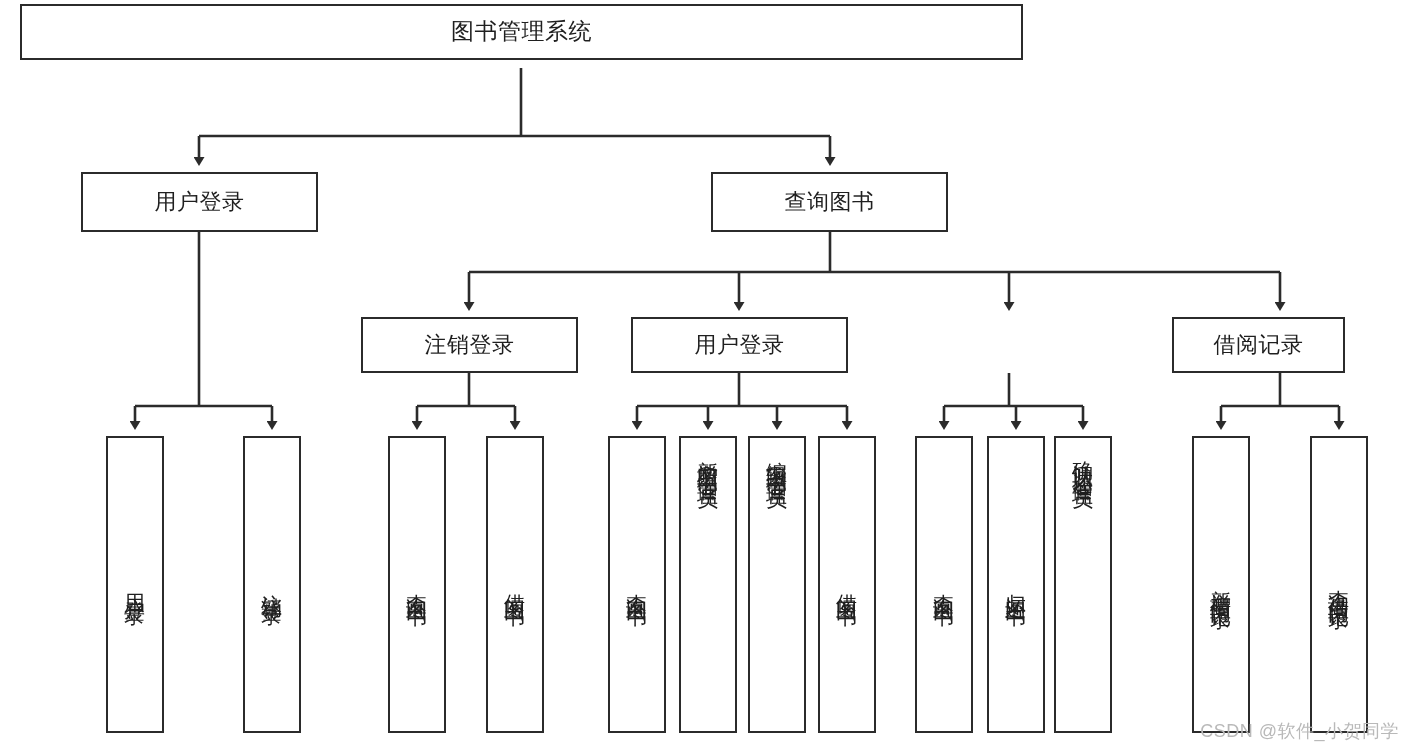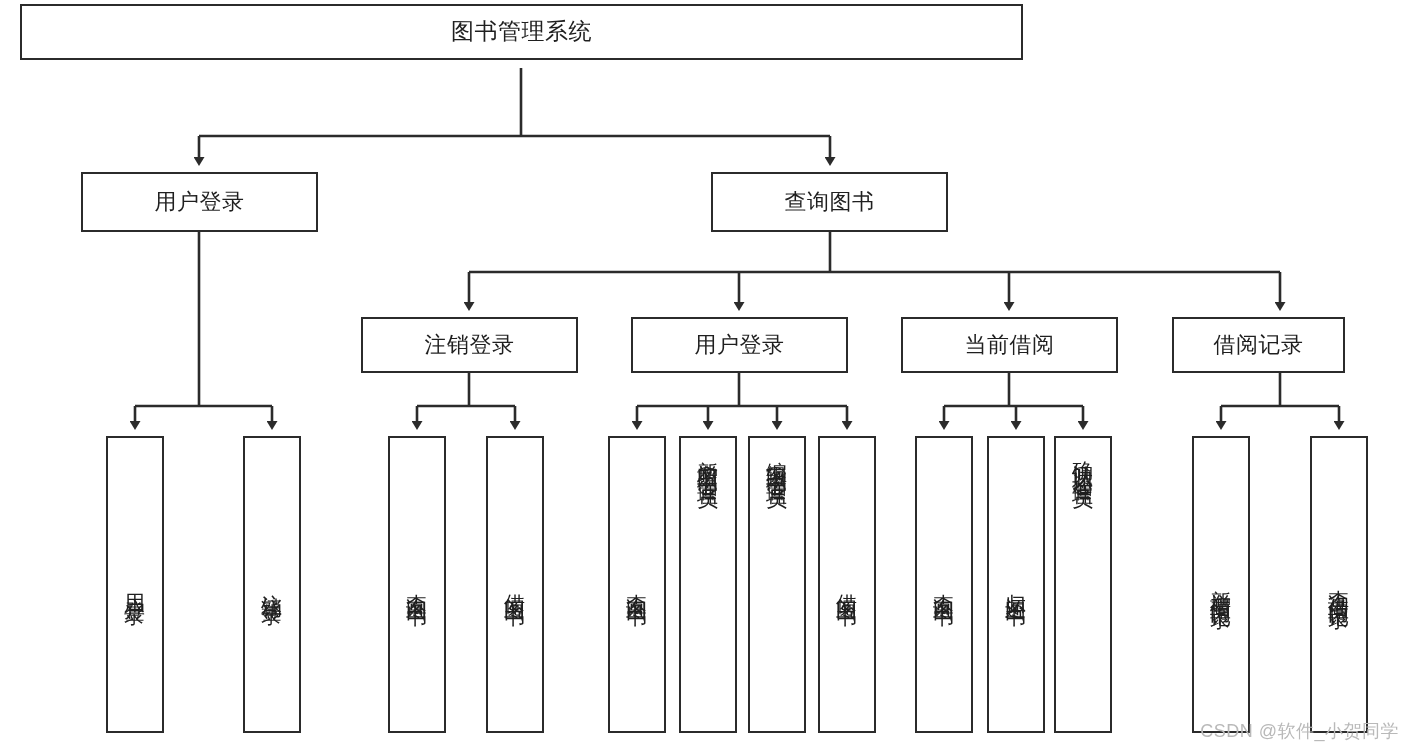--- a/index.html
+++ b/index.html
@@ -144,23 +144,20 @@
   <div class="node horiz" style="left:711px; top:172px; width:237px; height:60px;">
     <span class="label">查询图书</span>
   </div>
 
   <div class="node horiz" style="left:361px; top:317px; width:217px; height:56px;">
     <span class="label">注销登录</span>
   </div>
   <div class="node horiz" style="left:631px; top:317px; width:217px; height:56px;">
     <span class="label">用户登录</span>
   </div>
-  <div class="node horiz" style="left:901px; top:317px; width:217px; height:56px;">
-    <span class="label">当前借阅</span>
-  </div>
   <div class="node horiz" style="left:1172px; top:317px; width:173px; height:56px;">
     <span class="label">借阅记录</span>
   </div>
 
   <div class="node vert mid" style="left:106px; top:436px; width:58px; height:297px;">
     <span class="label">用户登录</span>
   </div>
   <div class="node vert mid" style="left:243px; top:436px; width:58px; height:297px;">
     <span class="label">注销登录</span>
   </div>

